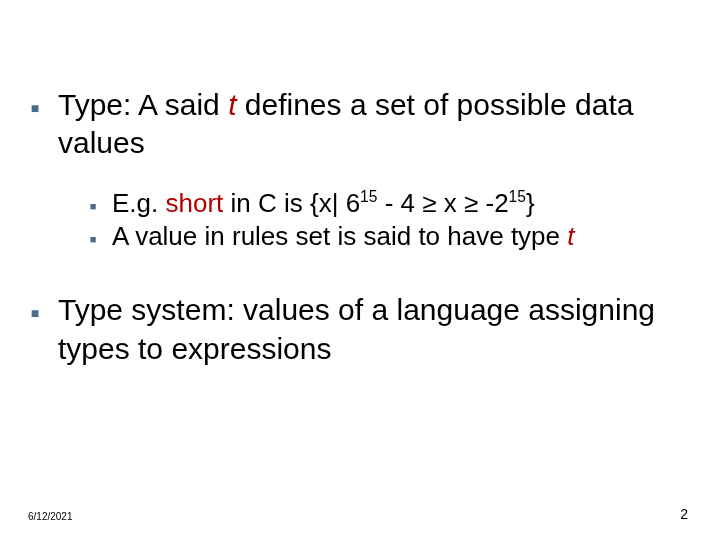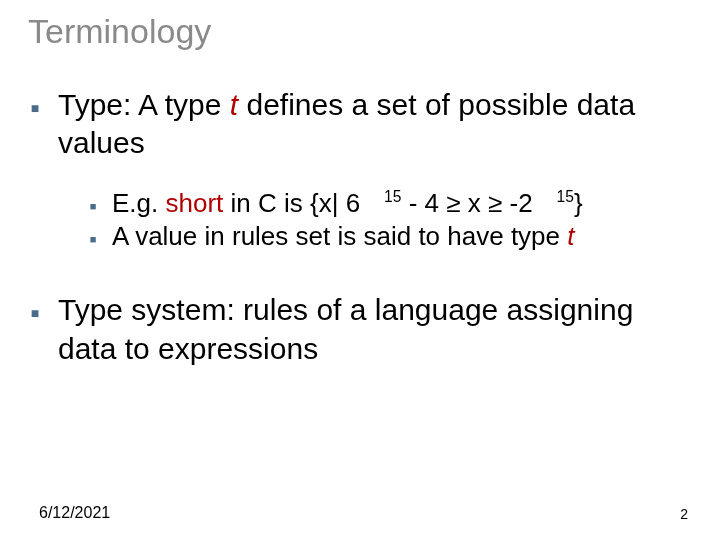--- a/index.html
+++ b/index.html
@@ -60,68 +60,67 @@
     font-size: 26px;
   }
   .sp-before {
     margin-top: 24px;
   }
   .sp-large {
     margin-top: 38px;
   }
   .italic { font-style: italic; }
   .red { color: #b00000; }
-  sup { font-size: 0.6em; vertical-align: super; margin-left: 24px; }
+  sup { font-size: 0.6em; vertical-align: super; }
   .footer-date {
     position: absolute;
     bottom: 18px;
-    left: 39px;
-    font-size: 16px;
+    left: 28px;
+    font-size: 10px;
     color: #000;
   }
   .footer-num {
     position: absolute;
     bottom: 18px;
     right: 32px;
     font-size: 14px;
     color: #000;
   }
 </style>
 </head>
 <body>
 <div class="slide">
 
-  <div class="title">Terminology</div>
 
   <div class="body">
 
     <div class="row">
       <div class="bullet">■</div>
       <div class="bullet-text">
-        <span>Type: A type </span><span class="italic red">t</span><span> defines a set of possible data values</span>
+        <span>Type: A said </span><span class="italic red">t</span><span> defines a set of possible data values</span>
       </div>
     </div>
 
     <div class="row lvl2 sp-before">
       <div class="bullet sm">■</div>
       <div class="bullet-text">
         <span>E.g. </span><span class="red">short</span><span>  in C is {x| 6</span><sup>15</sup><span> - 4 ≥ x ≥ -2</span><sup>15</sup><span>}</span>
       </div>
     </div>
 
     <div class="row lvl2">
       <div class="bullet sm">■</div>
       <div class="bullet-text">
         <span> A value in rules set is said to have type </span><span class="italic red">t</span>
       </div>
     </div>
 
     <div class="row sp-large">
       <div class="bullet">■</div>
-      <div class="bullet-text">Type system: rules of a language assigning data to expressions</div>
+      <div class="bullet-text">Type system: values of a language assigning types to expressions</div>
     </div>
 
   </div>
 
   <div class="footer-date">6/12/2021</div>
   <div class="footer-num">2</div>
 
 </div>
 
 </body></html>

